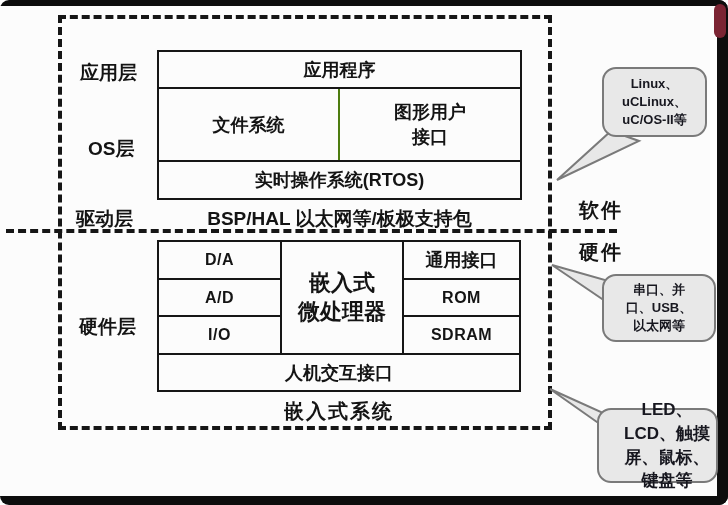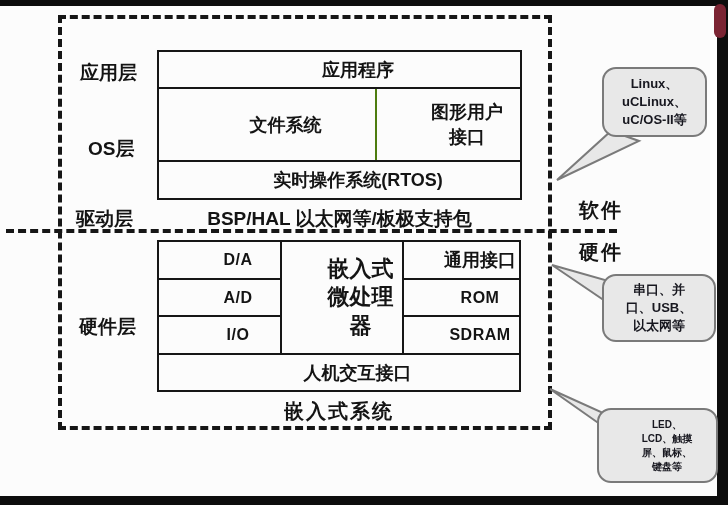--- a/index.html
+++ b/index.html
@@ -1,20 +1,21 @@
 <!DOCTYPE html>
 <html><head>
 <meta charset="utf-8">
 <style>
   html,body{margin:0;padding:0;background:#ffffff;}
   #stage{
     position:relative;width:728px;height:505px;overflow:hidden;
     background:#fcfcfc;color:#141414;
     font-family:"Liberation Sans","DejaVu Sans",sans-serif;
     font-weight:bold;
+    border-radius:9px;
   }
   
   .bar{position:absolute;background:#0d0d0d;}
   #top-bar{left:0;top:0;width:728px;height:6px;}
   #bottom-bar{left:0;top:496px;width:728px;height:9px;}
   #right-strip{left:717px;top:0;width:11px;height:505px;}
   #red-dot{position:absolute;left:714px;top:4px;width:12px;height:34px;background:#7b2433;border-radius:6px;}
   
   #boundary{
     position:absolute;left:58px;top:15px;width:494px;height:415px;
@@ -30,21 +31,21 @@
   #lbl-app{left:80px;top:60px;}
   #lbl-os{left:88px;top:136px;}
   #lbl-driver{left:76px;top:206px;}
   #lbl-hw{left:79px;top:314px;}
   
   #sw-table{
     position:absolute;left:157px;top:50px;width:365px;height:150px;
     box-sizing:border-box;border:2px solid #161616;
     display:flex;flex-direction:column;background:transparent;
   }
-  .cell{display:flex;align-items:center;justify-content:center;text-align:center;font-size:18px;padding-left:37px;}
+  .cell{display:flex;align-items:center;justify-content:center;text-align:center;font-size:18px;}
   #row-appprog{height:35px;border-bottom:2px solid #161616;}
   #row-mid{flex:1;display:flex;border-bottom:2px solid #161616;}
   #cell-fs{width:179px;border-right:2px solid #4d7c0f;}
   #cell-gui{flex:1;flex-direction:column;line-height:1.35;}
   #row-rtos{height:36px;}
   
   #bsp{position:absolute;left:157px;top:206px;width:365px;text-align:center;font-size:19px;white-space:nowrap;}
   
   #hw-table{
     position:absolute;left:157px;top:240px;width:364px;height:152px;
@@ -69,21 +70,21 @@
   
   #tails{position:absolute;left:0;top:0;width:728px;height:505px;z-index:1;}
   .bubble{
     position:absolute;z-index:2;box-sizing:border-box;
     background:#e8e8e8;border:2px solid #7a7a7a;border-radius:14px;
     display:flex;flex-direction:column;align-items:center;justify-content:center;
     font-size:13px;line-height:1.4;text-align:center;color:#17171f;
   }
   #callout-os{left:602px;top:67px;width:105px;height:70px;}
   #callout-io{left:602px;top:274px;width:114px;height:68px;}
-  #callout-hmi{left:597px;top:408px;width:121px;height:75px;font-size:10px;padding-left:19px;}
+  #callout-hmi{left:597px;top:408px;width:121px;height:75px;font-size:17px;padding-left:19px;}
   .bubble span{display:block;white-space:nowrap;}
 </style>
 </head>
 <body>
 
 <div id="stage">
 
   <div class="bar" id="top-bar"></div>
   <div class="bar" id="right-strip"></div>
   <div id="red-dot"></div>

